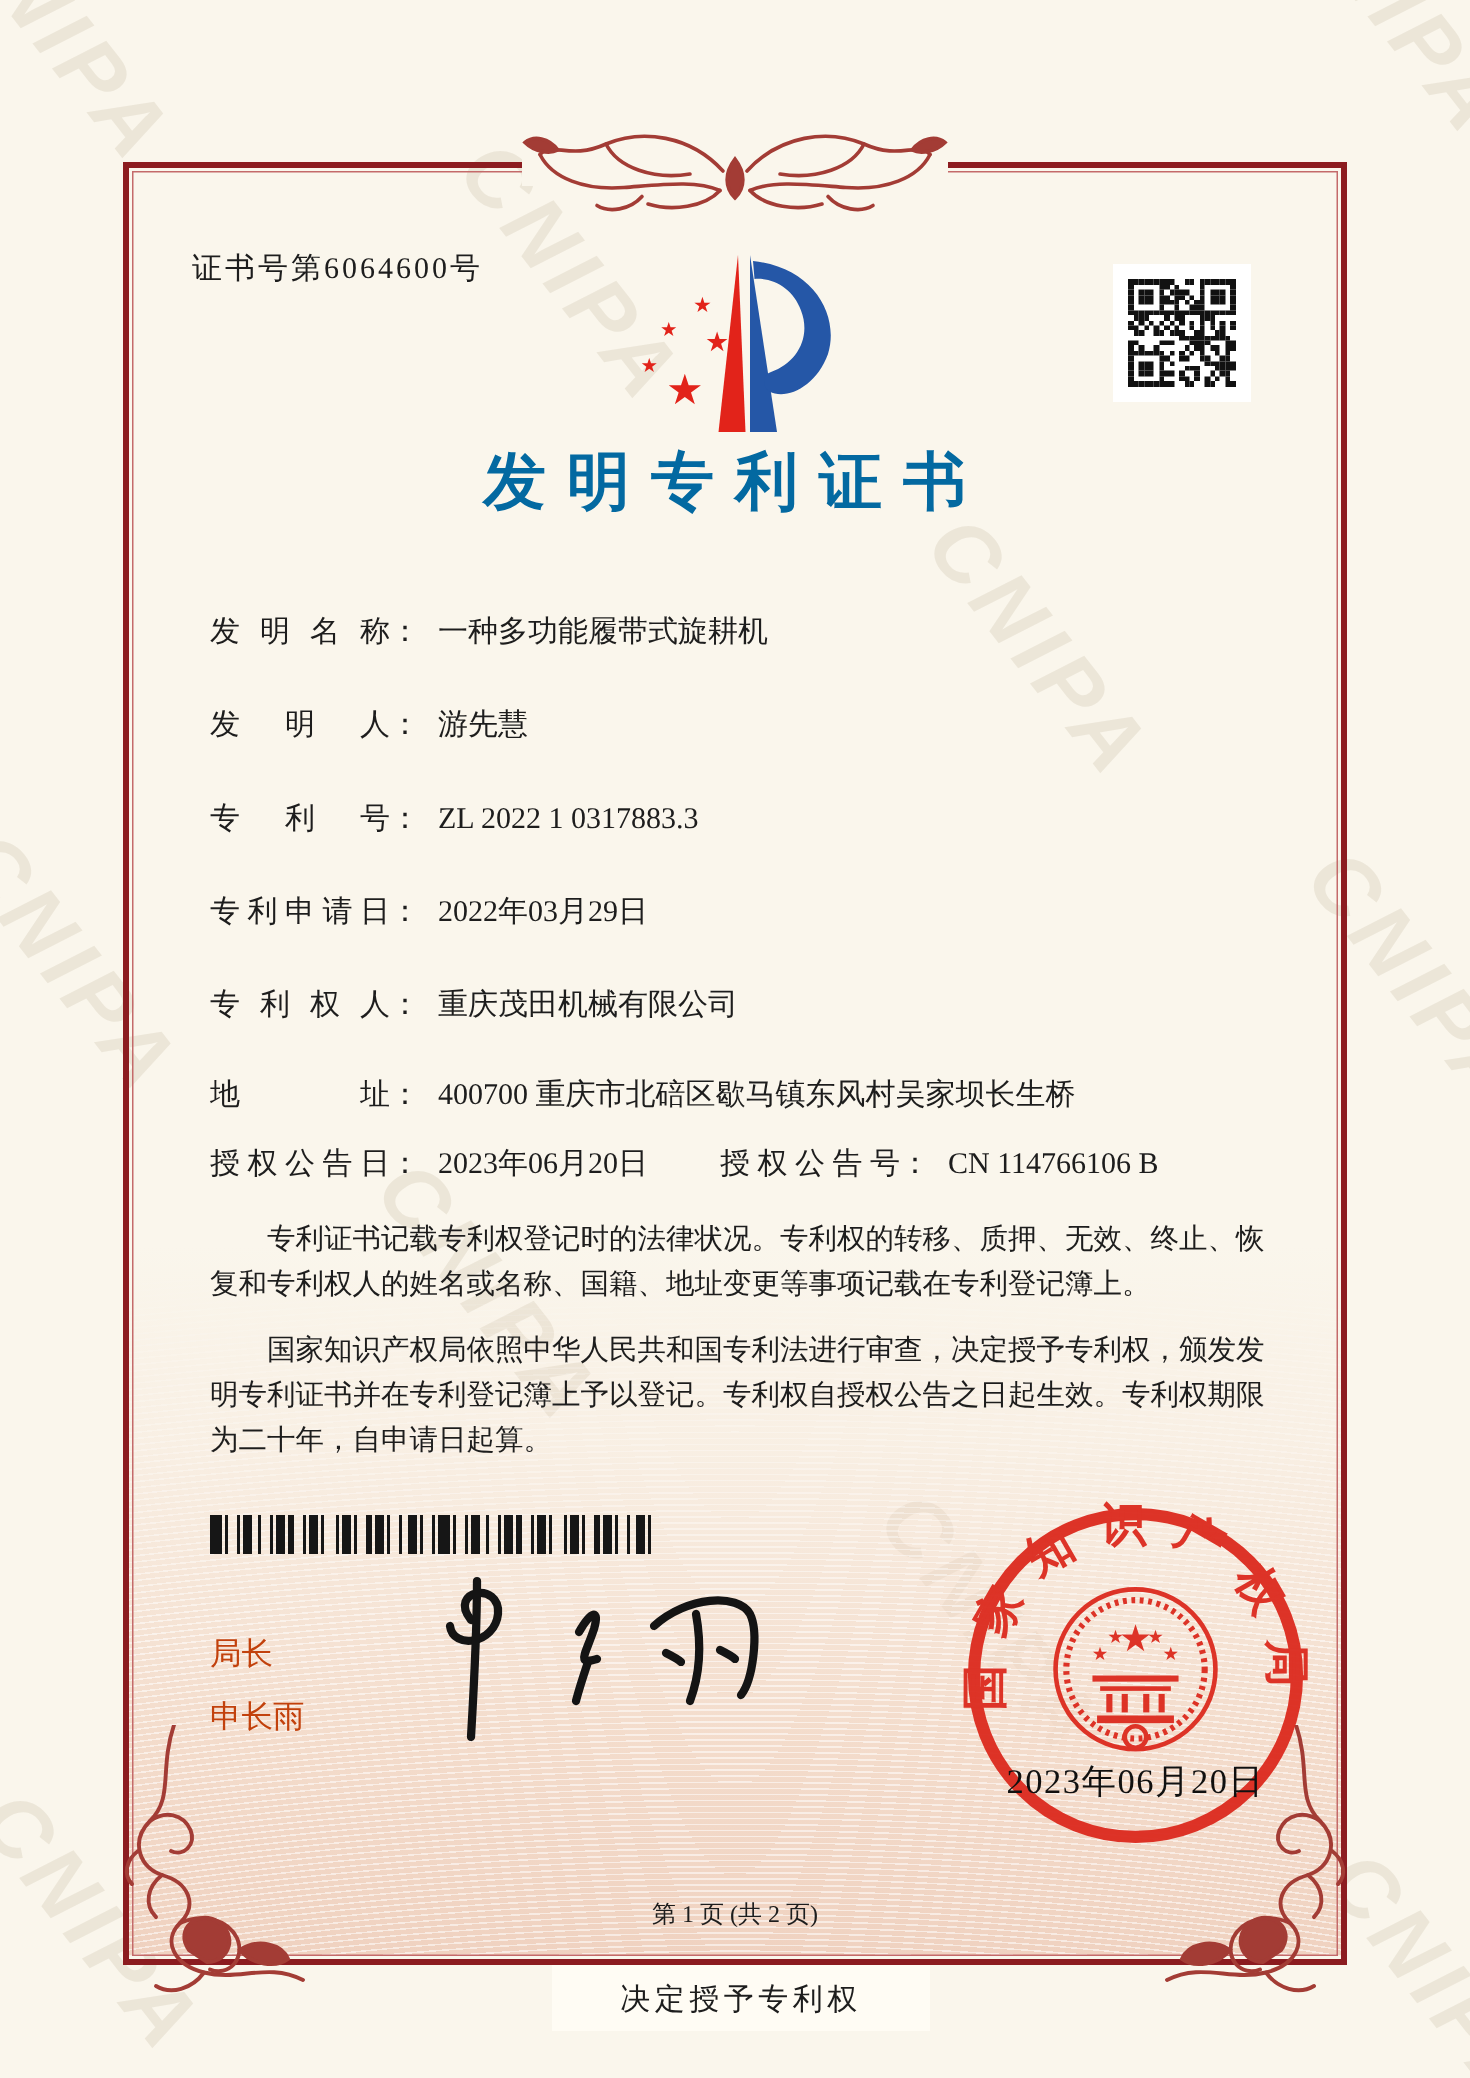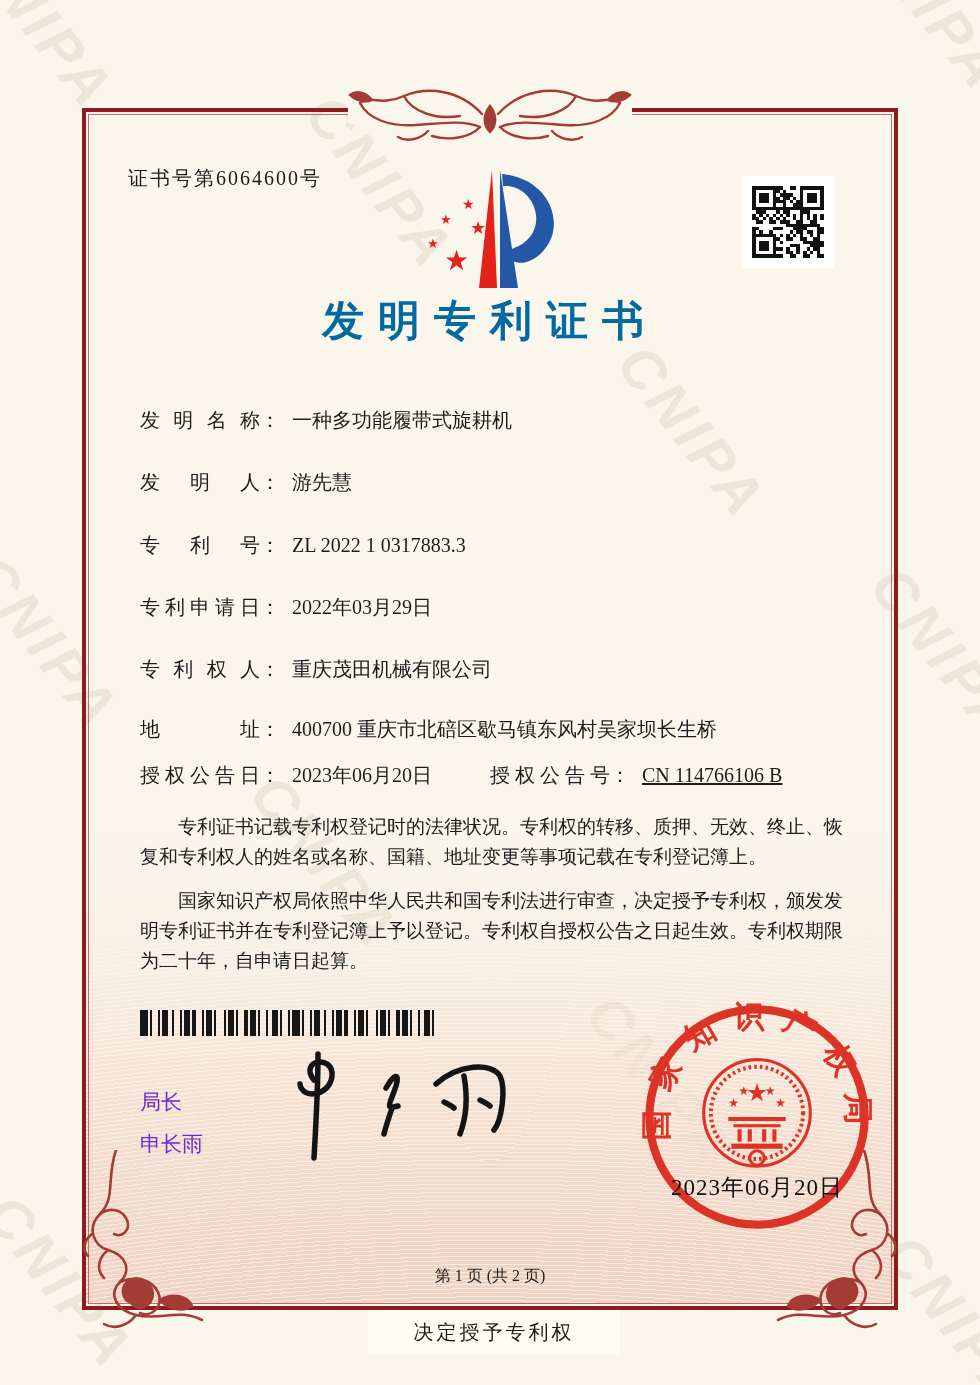--- a/index.html
+++ b/index.html
@@ -39,32 +39,32 @@
       display:flex;align-items:center;justify-content:center;}
   .qr-grid{display:grid;grid-template-columns:repeat(21,3.4px);grid-auto-rows:3.4px;}
   .qr-grid i{display:block;}
   .qr-grid i.b{background:#111;}
   .doc-title{position:absolute;left:0;top:293px;width:100%;text-align:center;
       font-size:42px;font-weight:bold;letter-spacing:14px;color:#0369a1;}
 
   .frow{position:absolute;left:140px;font-size:20px;white-space:nowrap;}
   .flabel{display:inline-block;width:120px;text-align:justify;text-align-last:justify;}
   .fcolon{display:inline-block;margin-right:12px;}
-  .pair2{position:absolute;left:350px;top:0;text-decoration:underline;}
+  .pair2{position:absolute;left:340px;top:0;}
   .pair2 .flabel{width:120px;}
 
   .paras{position:absolute;left:140px;top:812px;width:708px;font-size:19px;line-height:30px;}
   .paras p{margin:0 0 14px;text-indent:2em;}
 
   .barcode{position:absolute;left:140px;top:1010px;height:26px;display:flex;align-items:stretch;}
   .barcode i{display:block;}
   .barcode i.k{background:#161616;}
 
   .officer{position:absolute;left:140px;font-size:21px;
-      font-family:"Liberation Sans","DejaVu Sans",sans-serif;color:#6d28d9;}
+      font-family:"Liberation Sans","DejaVu Sans",sans-serif;color:#c2410c;}
   #officer-title{top:1088px;}
   #officer-name{top:1130px;}
   #signature{position:absolute;left:268px;top:1046px;}
 
   #seal{position:absolute;left:634px;top:994px;}
   .seal-date{position:absolute;left:634px;top:1172px;width:246px;text-align:center;
       font-size:23px;color:#101010;letter-spacing:1px;}
 
   .page-info{position:absolute;left:0;top:1266px;width:100%;text-align:center;font-size:16px;}
   .cont-box{position:absolute;left:368px;top:1310px;width:252px;height:44px;background:#fffcf4;

